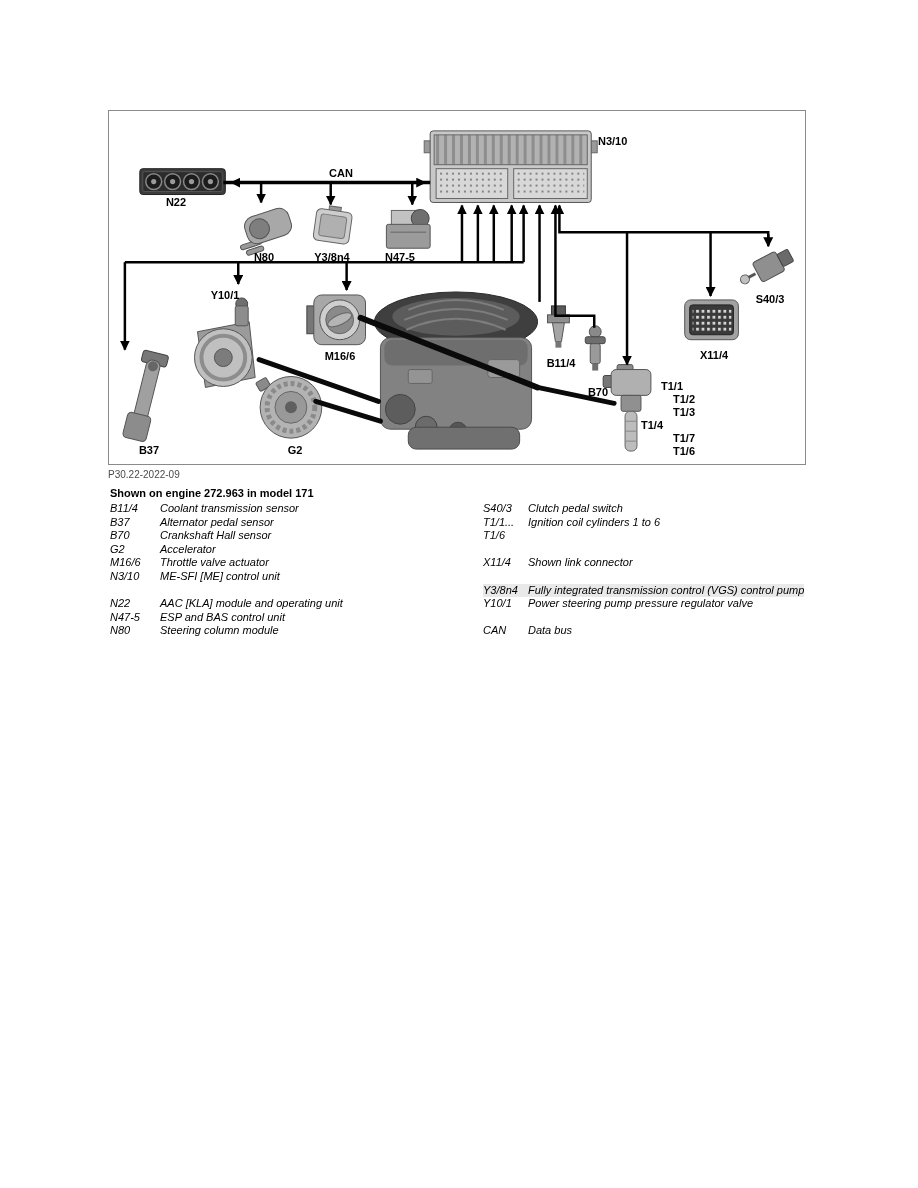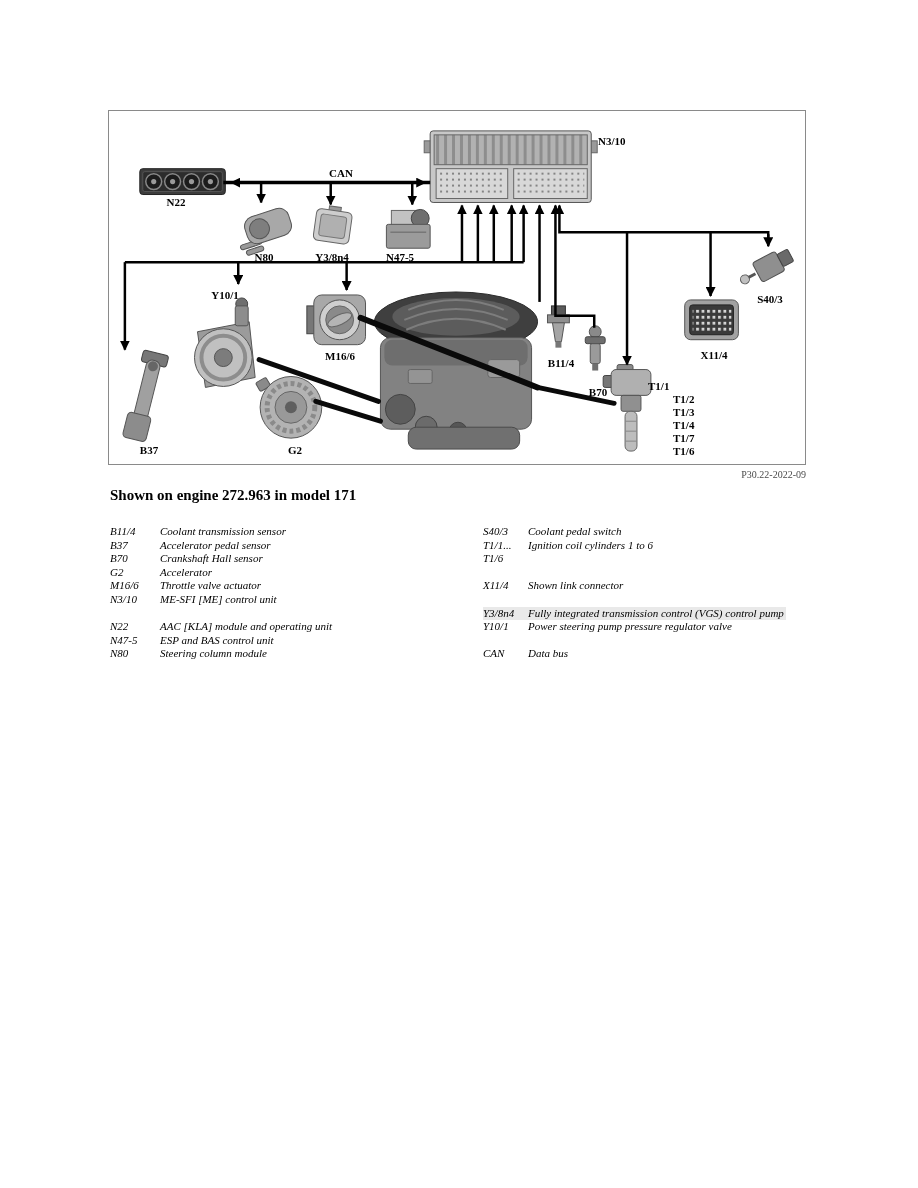--- a/index.html
+++ b/index.html
@@ -1,27 +1,27 @@
 <!DOCTYPE html>
 <html><head>
 <meta charset="utf-8">
 <style>
   html,body{margin:0;padding:0;background:#fff;}
   .page{position:relative;width:918px;height:1144px;background:#fff;
-        font-family:Liberation Serif, serif;overflow:hidden;}
+        font-family:Liberation Sans, sans-serif;overflow:hidden;}
   .frame{position:absolute;left:108px;top:110px;width:698px;height:355px;
          border:1px solid #8a8a8a;box-sizing:border-box;background:#fff;}
   svg.diag{position:absolute;left:0;top:0;width:100%;height:100%;}
   .dlbl{position:absolute;font-weight:bold;font-size:11px;line-height:11px;color:#000;
         transform:translateX(-50%);white-space:nowrap;}
   .dlbl.anchor-left{transform:none;}
-  .ref{position:absolute;left:108px;top:469px;width:698px;text-align:right;
+  .ref{position:absolute;left:108px;top:469px;width:698px;
        font-size:10px;color:#4a4a4a;}
   .legend{position:absolute;left:110px;top:487px;width:676px;}
-  .legend-title{font-size:15px;font-weight:bold;margin-bottom:21px;color:#000;}
+  .legend-title{font-size:11px;font-weight:bold;margin-bottom:3px;color:#000;}
   .cols{display:flex;}
   .col-left{width:373px;flex:none;}
   .col-right{flex:1;}
   .lrow{display:flex;height:13.6px;font-size:11px;font-style:italic;color:#000;
         align-items:baseline;white-space:nowrap;}
   .lrow.spacer{visibility:hidden;}
   .col-left .code{width:50px;flex:none;}
   .col-right .code{width:45px;flex:none;}
   .lrow.hl{background:#e9e9e9;}
 </style>
@@ -223,42 +223,42 @@
     <div class="dlbl" style="left:223px;top:141px">Y3/8n4</div>
     <div class="dlbl" style="left:291px;top:141px">N47-5</div>
     <div class="dlbl" style="left:661px;top:183px">S40/3</div>
     <div class="dlbl" style="left:605px;top:239px">X11/4</div>
     <div class="dlbl" style="left:116px;top:179px">Y10/1</div>
     <div class="dlbl" style="left:231px;top:240px">M16/6</div>
     <div class="dlbl" style="left:452px;top:247px">B11/4</div>
     <div class="dlbl" style="left:489px;top:276px">B70</div>
     <div class="dlbl" style="left:186px;top:334px">G2</div>
     <div class="dlbl" style="left:40px;top:334px">B37</div>
-    <div class="dlbl anchor-left" style="left:539px;top:270px">T1/1</div>
+    <div class="dlbl anchor-left" style="left:552px;top:270px">T1/1</div>
     <div class="dlbl anchor-left" style="left:564px;top:283px">T1/2</div>
     <div class="dlbl anchor-left" style="left:564px;top:296px">T1/3</div>
-    <div class="dlbl anchor-left" style="left:564px;top:309px">T1/4</div>
+    <div class="dlbl anchor-left" style="left:532px;top:309px">T1/4</div>
     <div class="dlbl anchor-left" style="left:564px;top:322px">T1/7</div>
     <div class="dlbl anchor-left" style="left:564px;top:335px">T1/6</div>
   </div>
 
   <div class="ref">P30.22-2022-09</div>
 
   <div class="legend">
     <div class="legend-title">Shown on engine 272.963 in model 171</div>
     <div class="cols">
 
       <div class="col-left">
         <div class="lrow">
           <span class="code">B11/4</span>
           <span class="desc">Coolant transmission sensor</span>
         </div>
         <div class="lrow">
           <span class="code">B37</span>
-          <span class="desc">Accelerator pedal sensor</span>
+          <span class="desc">Alternator pedal sensor</span>
         </div>
         <div class="lrow">
           <span class="code">B70</span>
           <span class="desc">Crankshaft Hall sensor</span>
         </div>
         <div class="lrow">
           <span class="code">G2</span>
           <span class="desc">Accelerator</span>
         </div>
         <div class="lrow">
@@ -280,21 +280,21 @@
         </div>
         <div class="lrow">
           <span class="code">N80</span>
           <span class="desc">Steering column module</span>
         </div>
       </div>
 
       <div class="col-right">
         <div class="lrow">
           <span class="code">S40/3</span>
-          <span class="desc">Coolant pedal switch</span>
+          <span class="desc">Clutch pedal switch</span>
         </div>
         <div class="lrow">
           <span class="code">T1/1...</span>
           <span class="desc">Ignition coil cylinders 1 to 6</span>
         </div>
         <div class="lrow">
           <span class="code">T1/6</span>
           <span class="desc"></span>
         </div>
         <div class="lrow spacer"></div>

